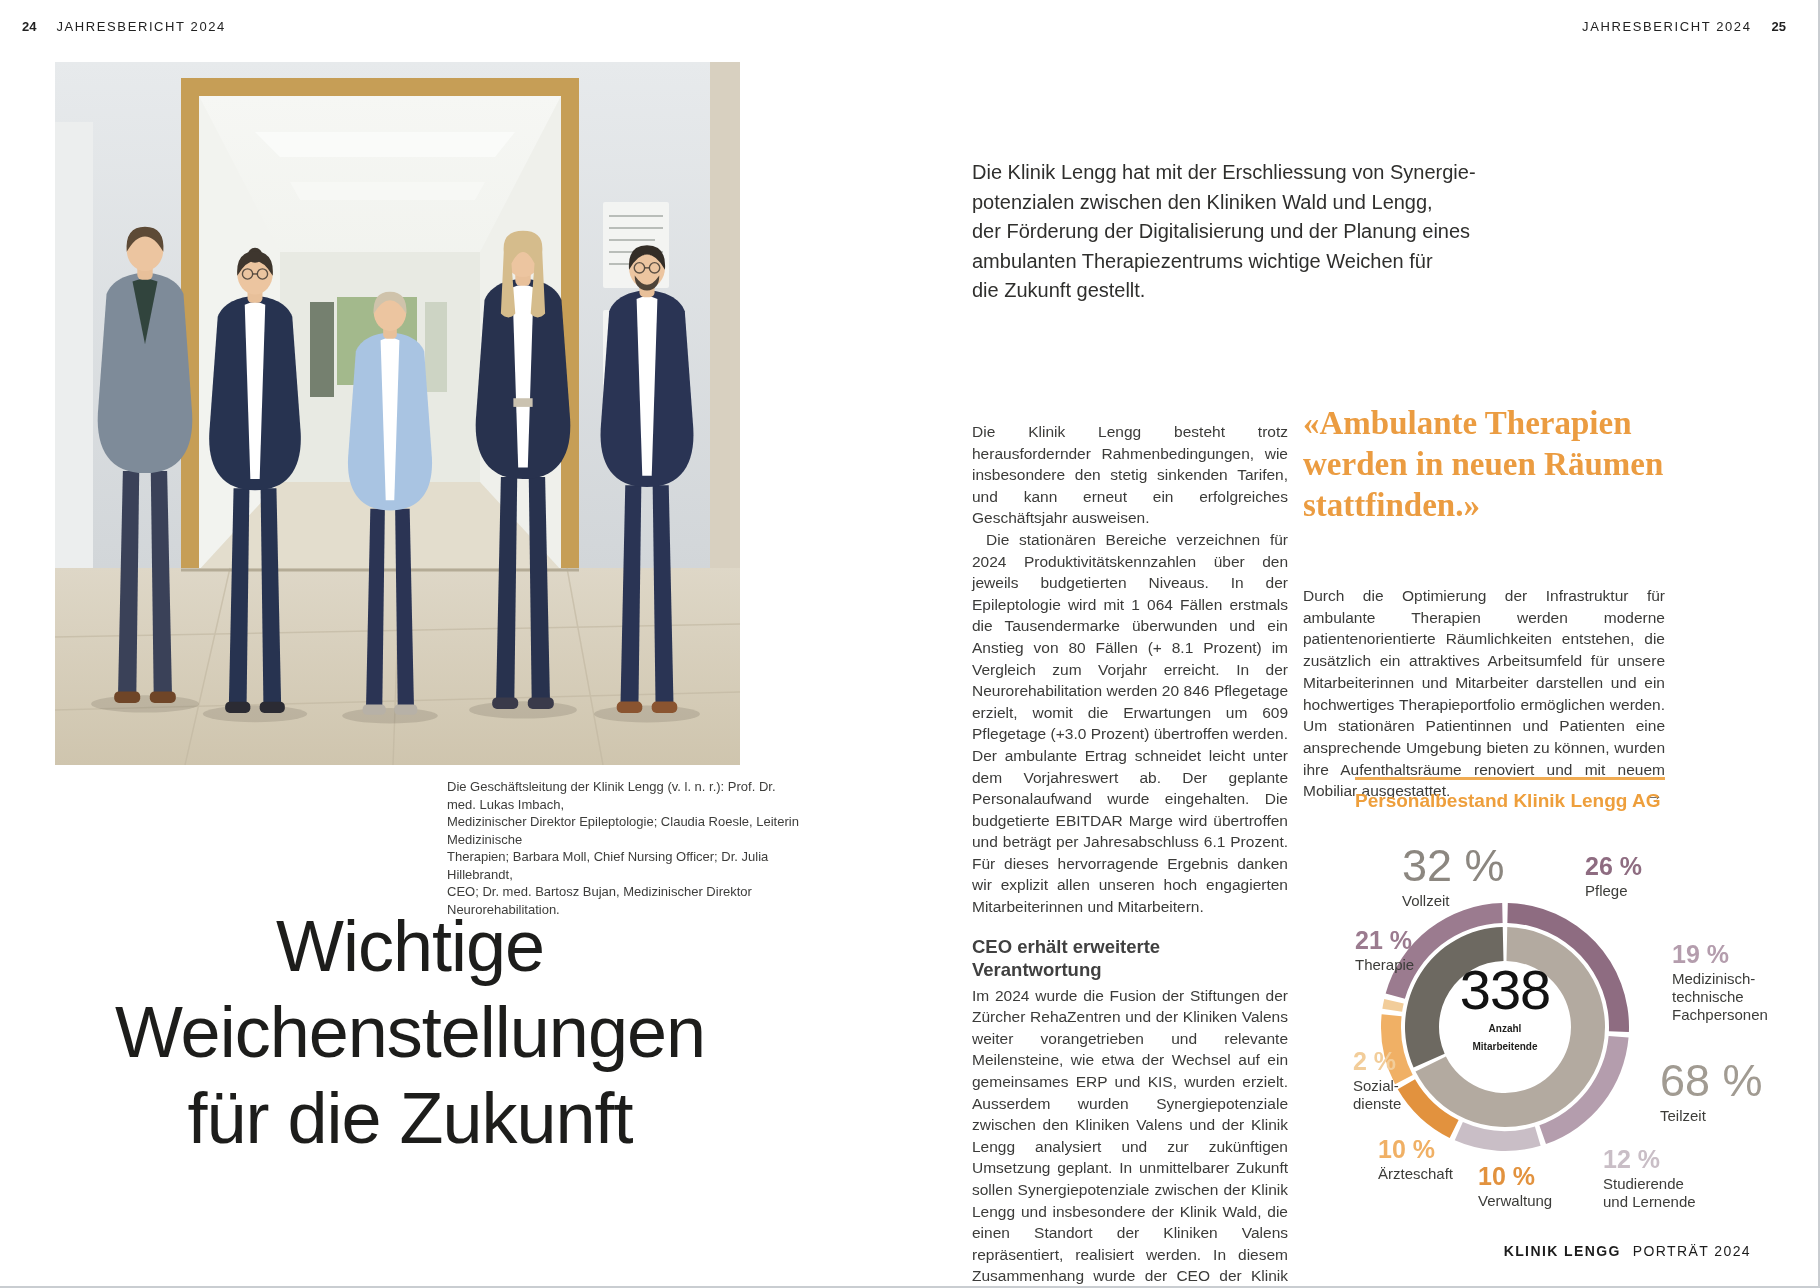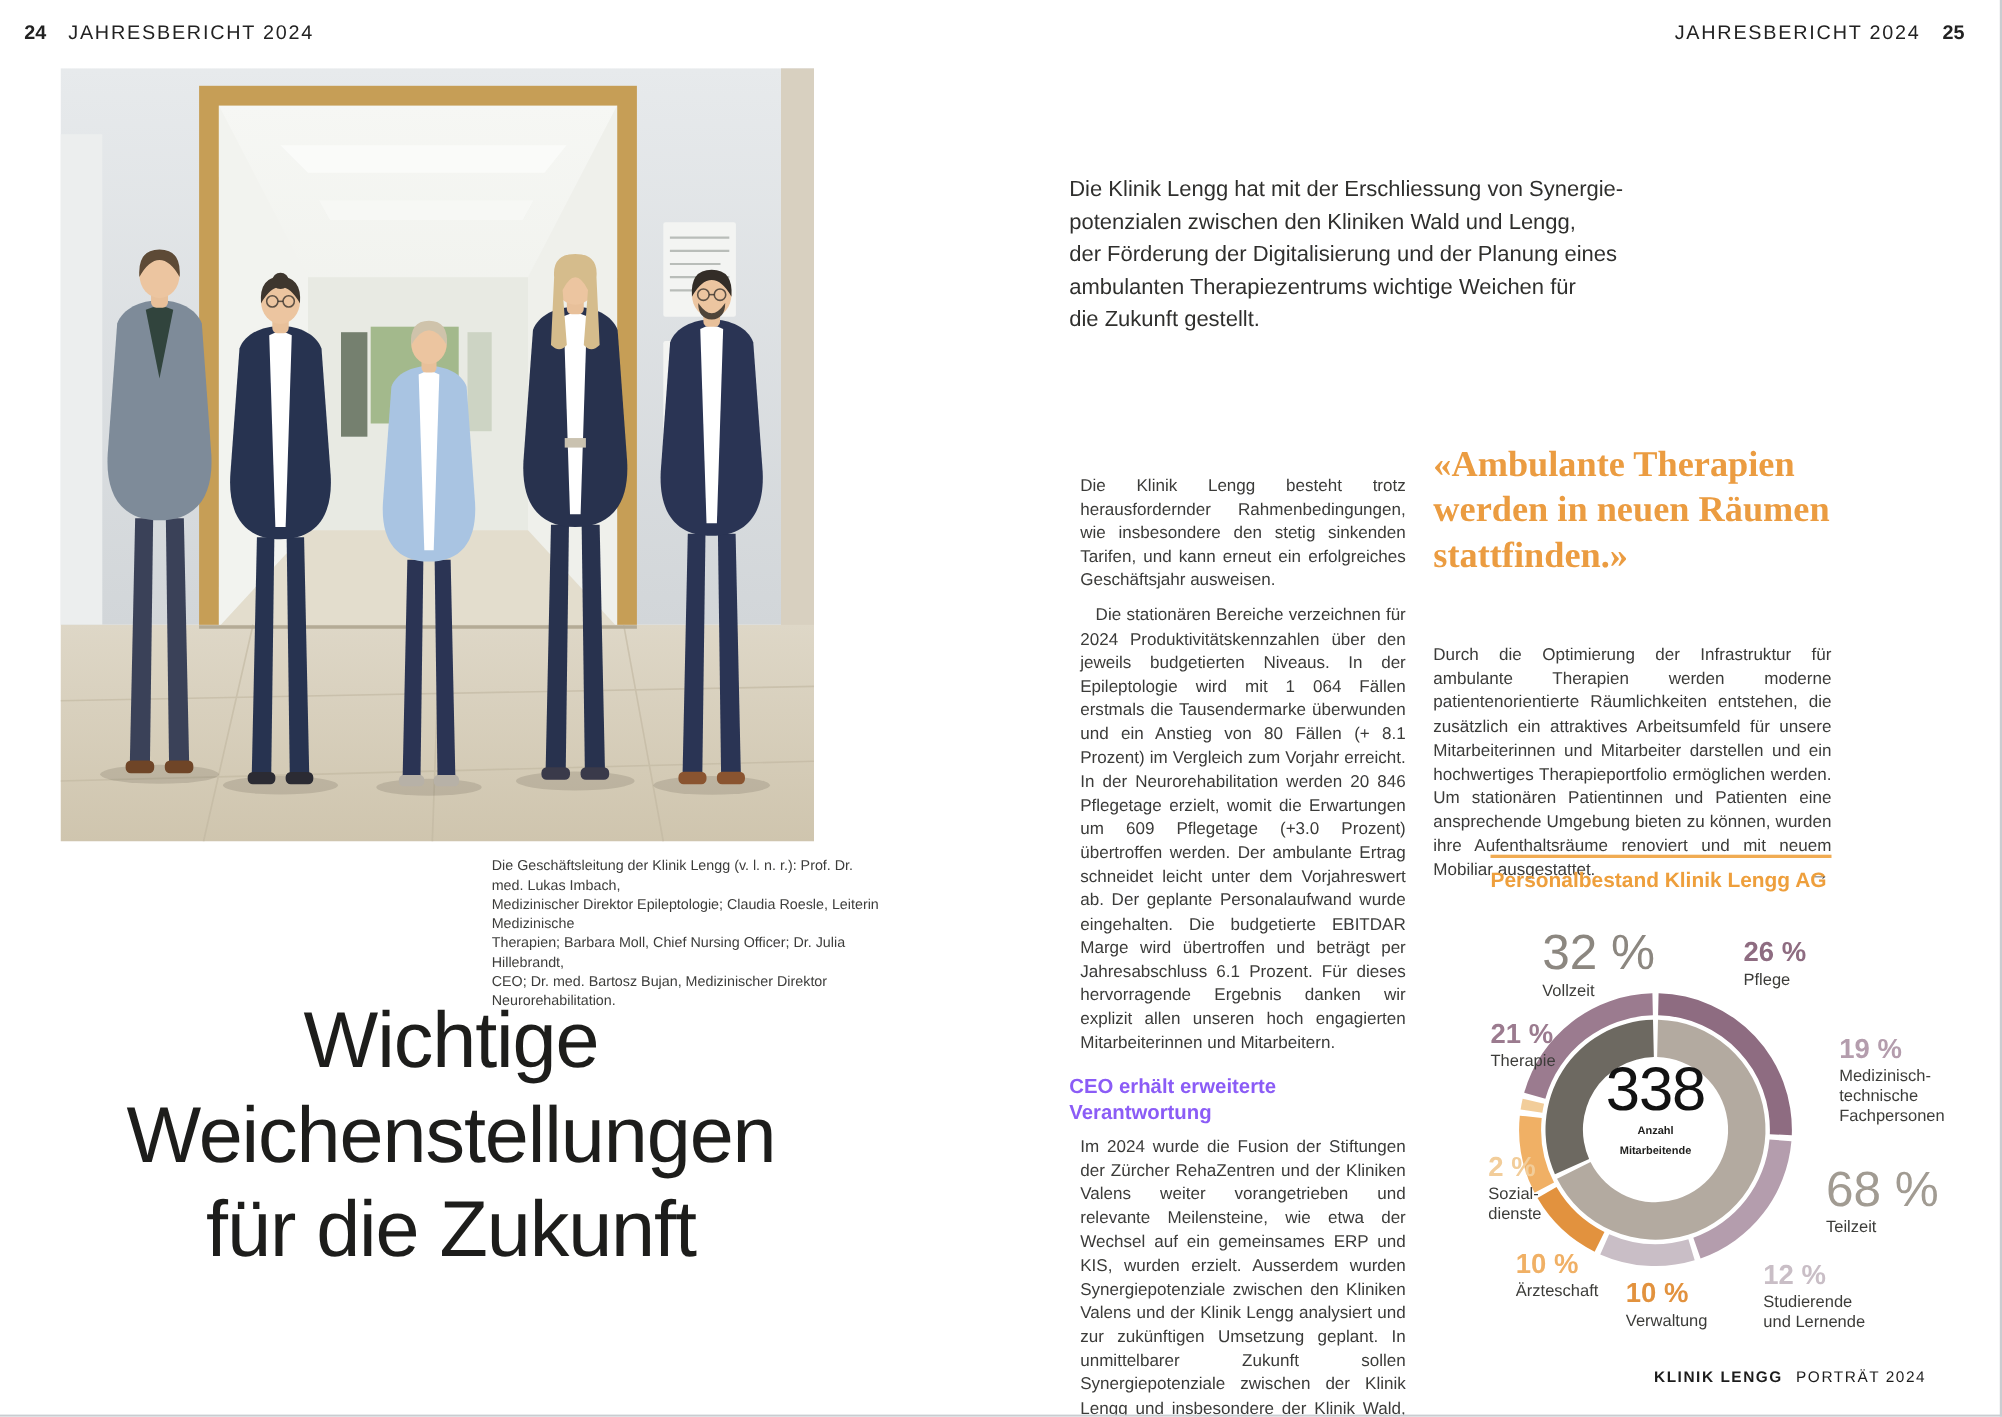--- a/index.html
+++ b/index.html
@@ -2,33 +2,33 @@
 <html><head>
 <meta charset="utf-8">
 <style>
   html,body{margin:0;padding:0;background:#ffffff;}
   *{box-sizing:border-box;}
   .spread{
     position:relative;width:1820px;height:1288px;background:#fff;overflow:hidden;
     font-family:"Liberation Sans",sans-serif;color:#333;
     border-right:2px solid #c9cdd1;border-bottom:2px solid #c9cdd1;
   }
-  .runhead{position:absolute;top:19px;font-size:18px;letter-spacing:1.6px;color:#222;display:flex;gap:20px;align-items:baseline;}
+  .runhead{position:absolute;top:19px;font-size:13px;letter-spacing:1.6px;color:#222;display:flex;gap:20px;align-items:baseline;}
   .runhead .num{font-weight:bold;letter-spacing:0;}
   .runhead-left{left:22px;}
   .runhead-right{right:32px;}
   .photo{position:absolute;left:55px;top:62px;width:685px;height:703px;}
   .caption{position:absolute;left:447px;top:778px;width:360px;font-size:13px;line-height:17.5px;color:#3d3d3b;white-space:pre-line;}
   .headline{position:absolute;left:25px;top:903px;width:770px;text-align:center;font-weight:300;
     font-size:72px;line-height:86px;letter-spacing:-1px;color:#1d1d1b;white-space:pre-line;margin:0;}
   .intro{position:absolute;left:972px;top:158px;width:560px;font-size:20px;line-height:29.5px;color:#2f2f2d;white-space:pre-line;}
   .col1{position:absolute;left:972px;top:421px;width:316px;font-size:15.5px;line-height:21.6px;color:#3b3b39;text-align:justify;}
-  .col1 p{margin:10px;}
+  .col1 p{margin:0;}
   .col1 p.indent{text-indent:14px;}
-  .col1 h3{margin:17px 0 4px 0;font-size:18.5px;line-height:23px;color:#8b5cf6;text-align:left;white-space:pre-line;}
+  .col1 h3{margin:17px 0 4px 0;font-size:18.5px;line-height:23px;color:#404040;text-align:left;white-space:pre-line;}
   .col2-quote{position:absolute;left:1303px;top:403px;width:400px;font-family:"Liberation Serif",serif;font-weight:bold;
     font-size:33px;line-height:41px;color:#eb9c41;white-space:pre-line;}
   .col2-para{position:absolute;left:1303px;top:585px;width:362px;font-size:15.5px;line-height:21.7px;color:#3b3b39;text-align:justify;}
   .col2-para .arrow{position:absolute;right:2px;bottom:-4px;font-size:17px;color:#444;}
   .chart-rule{position:absolute;left:1355px;top:777px;width:310px;height:3px;background:#f0ab52;}
   .chart-title{position:absolute;left:1355px;top:790px;font-size:19px;font-weight:bold;color:#ee9f3c;}
   .donut-wrap{position:absolute;left:1365px;top:887px;width:280px;height:280px;}
   .donut-center{position:absolute;left:1365px;top:962px;width:280px;text-align:center;}
   .donut-center .big{font-size:56px;line-height:56px;letter-spacing:-1px;color:#121212;}
   .donut-center .sub{font-size:10px;line-height:18px;font-weight:bold;color:#1e1e1c;white-space:pre-line;margin-top:2px;}

